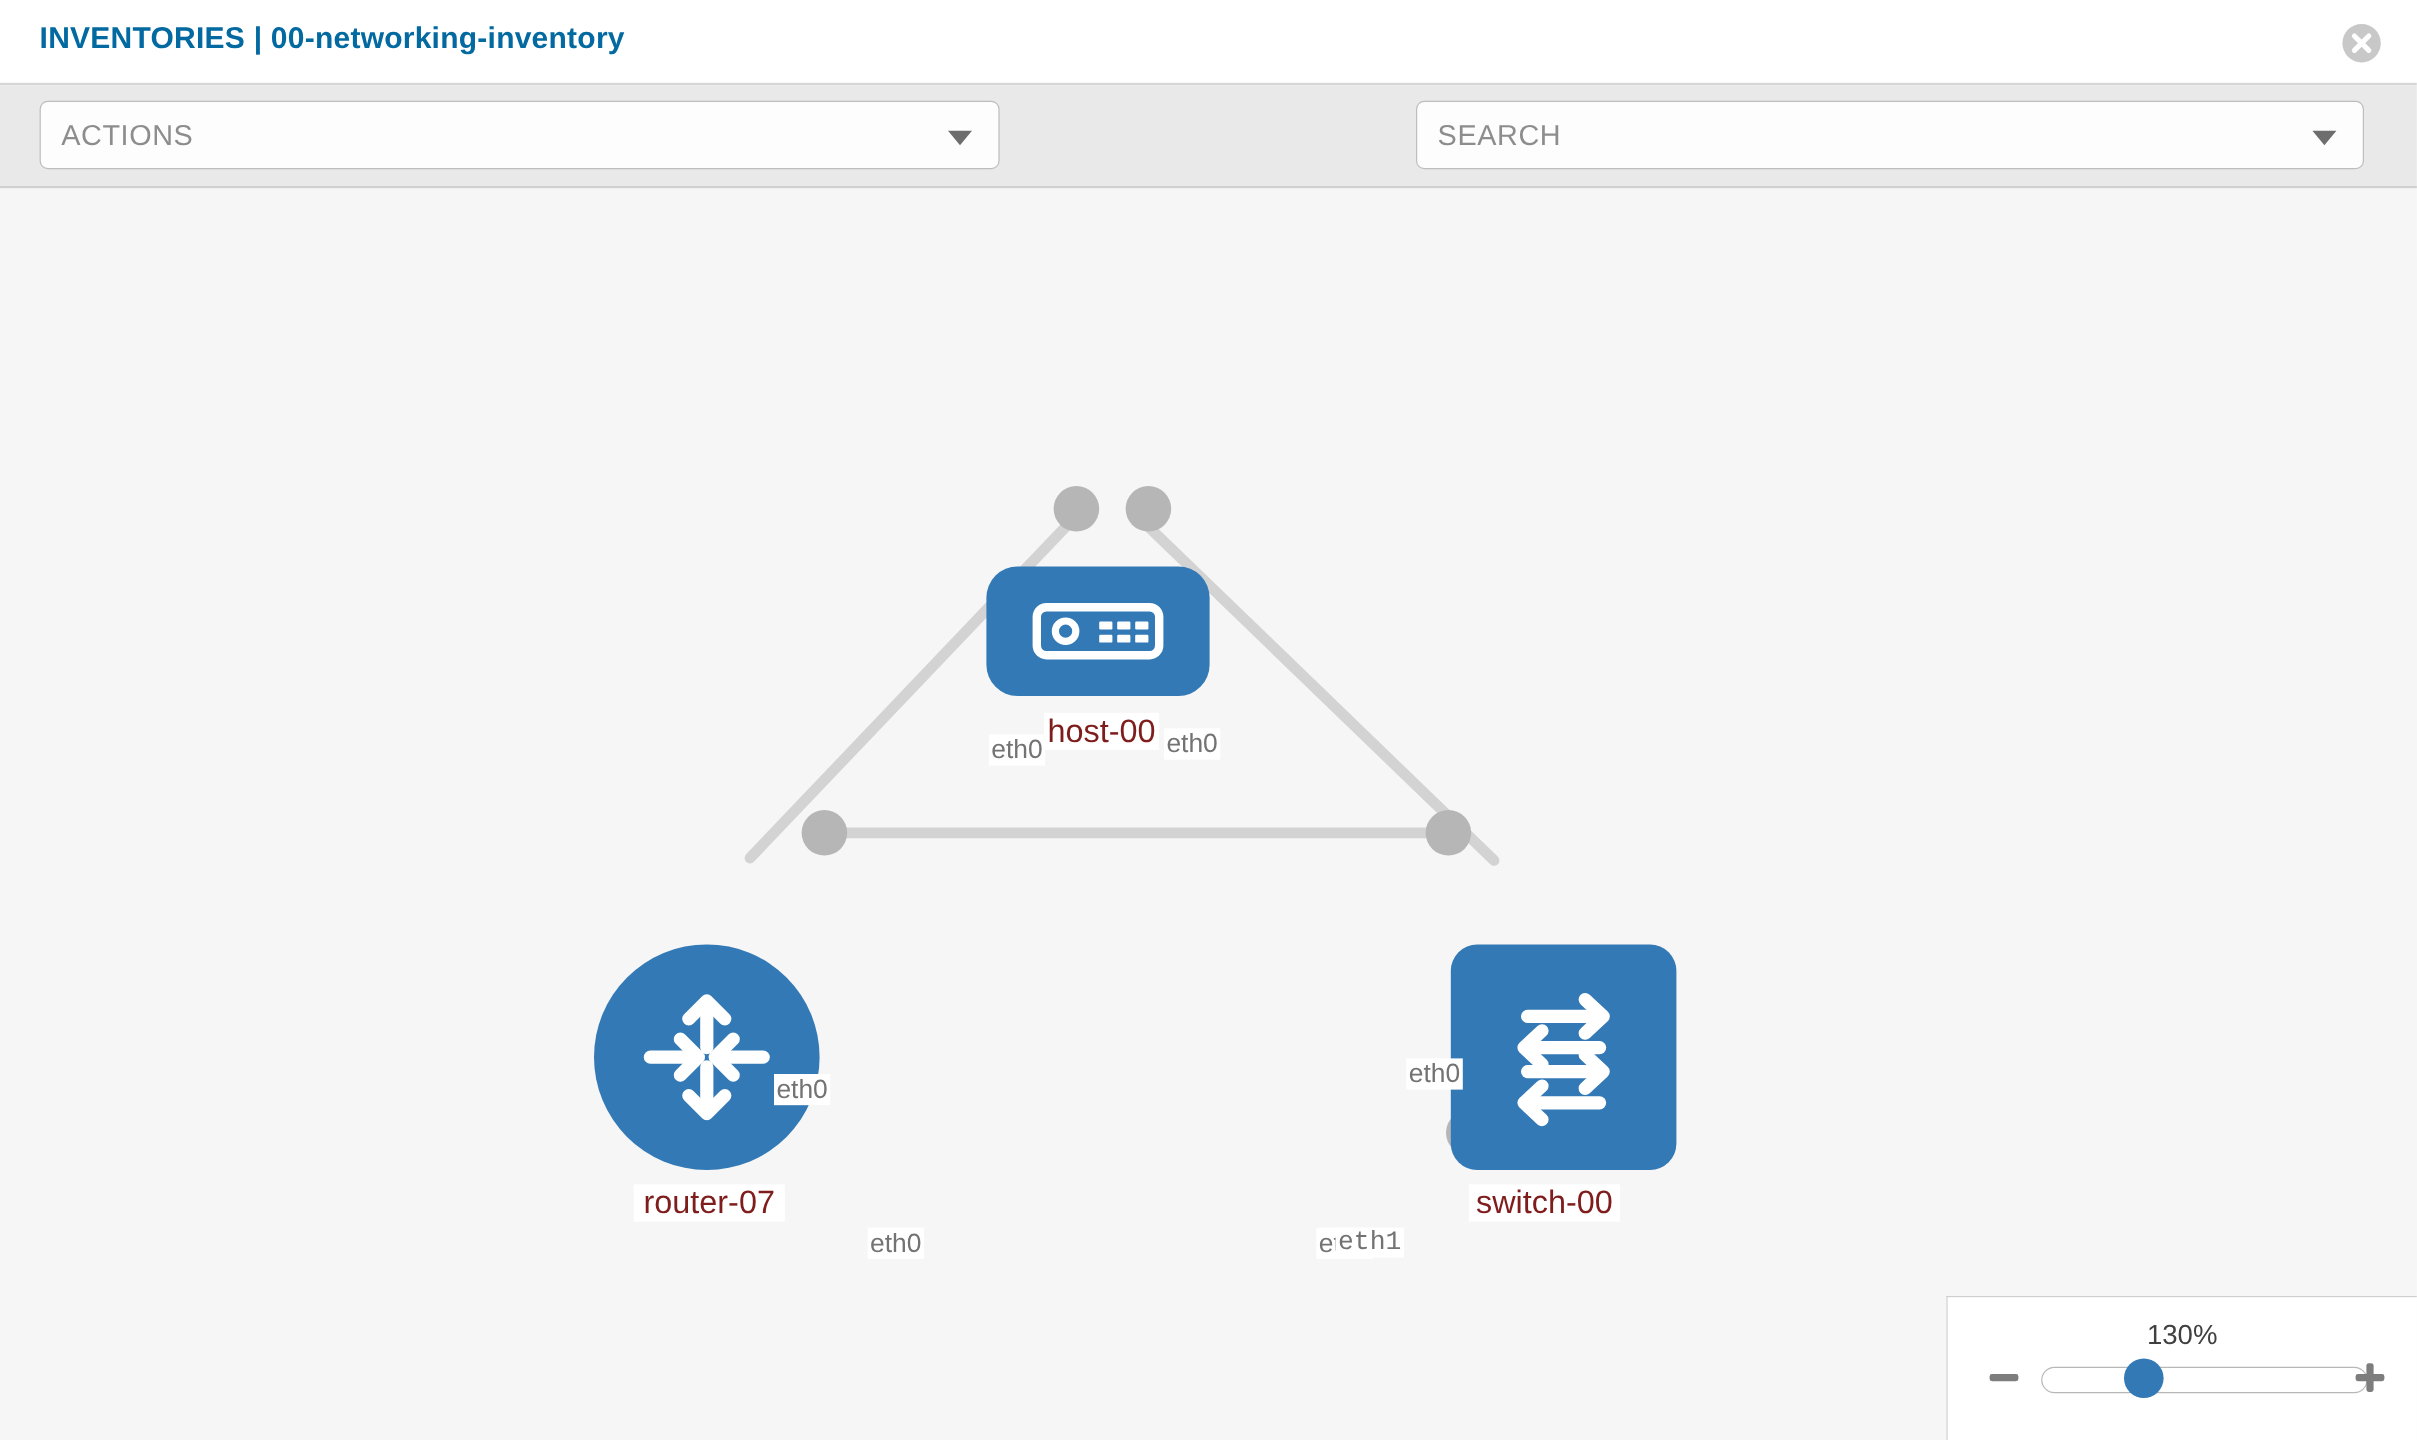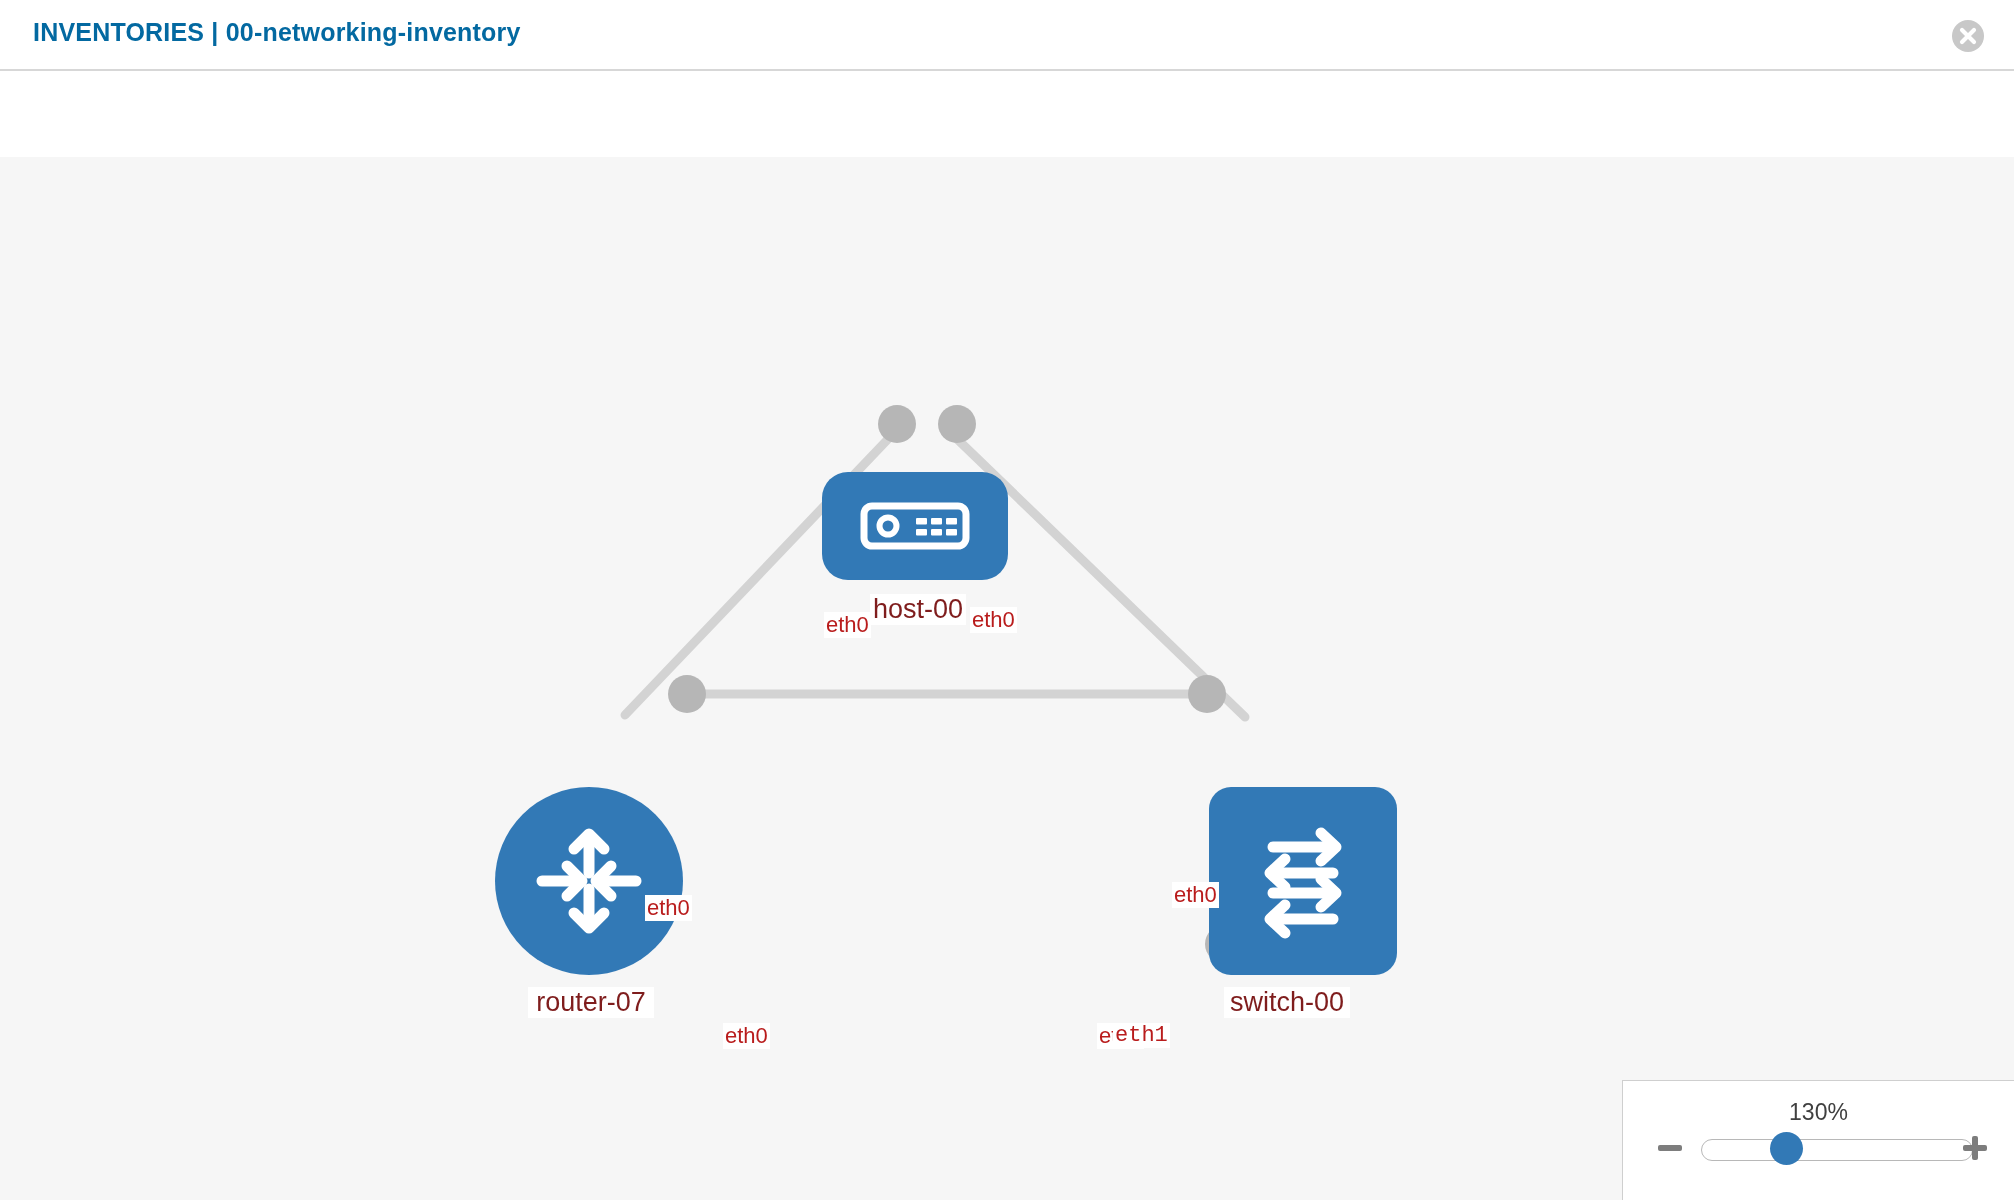--- a/index.html
+++ b/index.html
@@ -167,21 +167,21 @@
     position: absolute;
     width: 38px;
     height: 38px;
     border-radius: 50%;
     background: #b6b6b6;
   }
 
   .edge-label {
     position: absolute;
     font-size: 22px;
-    color: #b91c1c;
+    color: #737373;
     background: #ffffff;
     white-space: nowrap;
     padding: 0 2px;
     text-align: right;
   }
 
   
   .zoom-panel {
     position: absolute;
     left: 1622px;
@@ -242,20 +242,47 @@
 
   <div class="header">
     <div class="page-title">INVENTORIES | 00-networking-inventory</div>
     <div class="close-btn">
       <svg width="32" height="32" viewBox="0 0 32 32" aria-hidden="true">
         <path d="M10 10 L22 22 M22 10 L10 22" stroke="#ffffff" stroke-width="4.2" stroke-linecap="round"></path>
       </svg>
     </div>
   </div>
 
+  <div class="toolbar">
+
+    <div class="actions-select">
+      <span class="label">ACTIONS</span>
+      <span class="caret"></span>
+    </div>
+
+    <div class="tool-icon wrench">
+      <svg width="46" height="46" viewBox="0 0 46 46" aria-hidden="true">
+        <path d="M33.5 8.5 a10.5 10.5 0 1 0 5.2 12.6 l-6.6 -1.6 -3.1 -5.4 z" fill="none" stroke="#7f8994" stroke-width="4" stroke-linejoin="round" stroke-linecap="round"></path>
+        <line x1="27.5" y1="19" x2="10.5" y2="36" stroke="#7f8994" stroke-width="6" stroke-linecap="round"></line>
+      </svg>
+    </div>
+
+    <div class="tool-icon key">
+      <svg width="46" height="46" viewBox="0 0 46 46" aria-hidden="true">
+        <circle cx="16" cy="17" r="8" fill="none" stroke="#7f8994" stroke-width="4.5"></circle>
+        <line x1="21.5" y1="22.5" x2="37" y2="38" stroke="#7f8994" stroke-width="4.5" stroke-linecap="round"></line>
+        <line x1="31" y1="31" x2="36" y2="26" stroke="#7f8994" stroke-width="4.5" stroke-linecap="round"></line>
+      </svg>
+    </div>
+
+    <div class="search-select">
+      <span class="label">SEARCH</span>
+      <span class="caret"></span>
+    </div>
+  </div>
 
   <div class="canvas">
 
     <svg class="topology" width="2014" height="1043" aria-hidden="true">
       <g stroke="#d3d3d3" stroke-width="9" stroke-linecap="round" fill="none">
         <line x1="890" y1="280" x2="625" y2="558"></line>
         <line x1="955" y1="280" x2="1245" y2="560"></line>
         <line x1="680" y1="537" x2="1215" y2="537"></line>
       </g>
     </svg>

